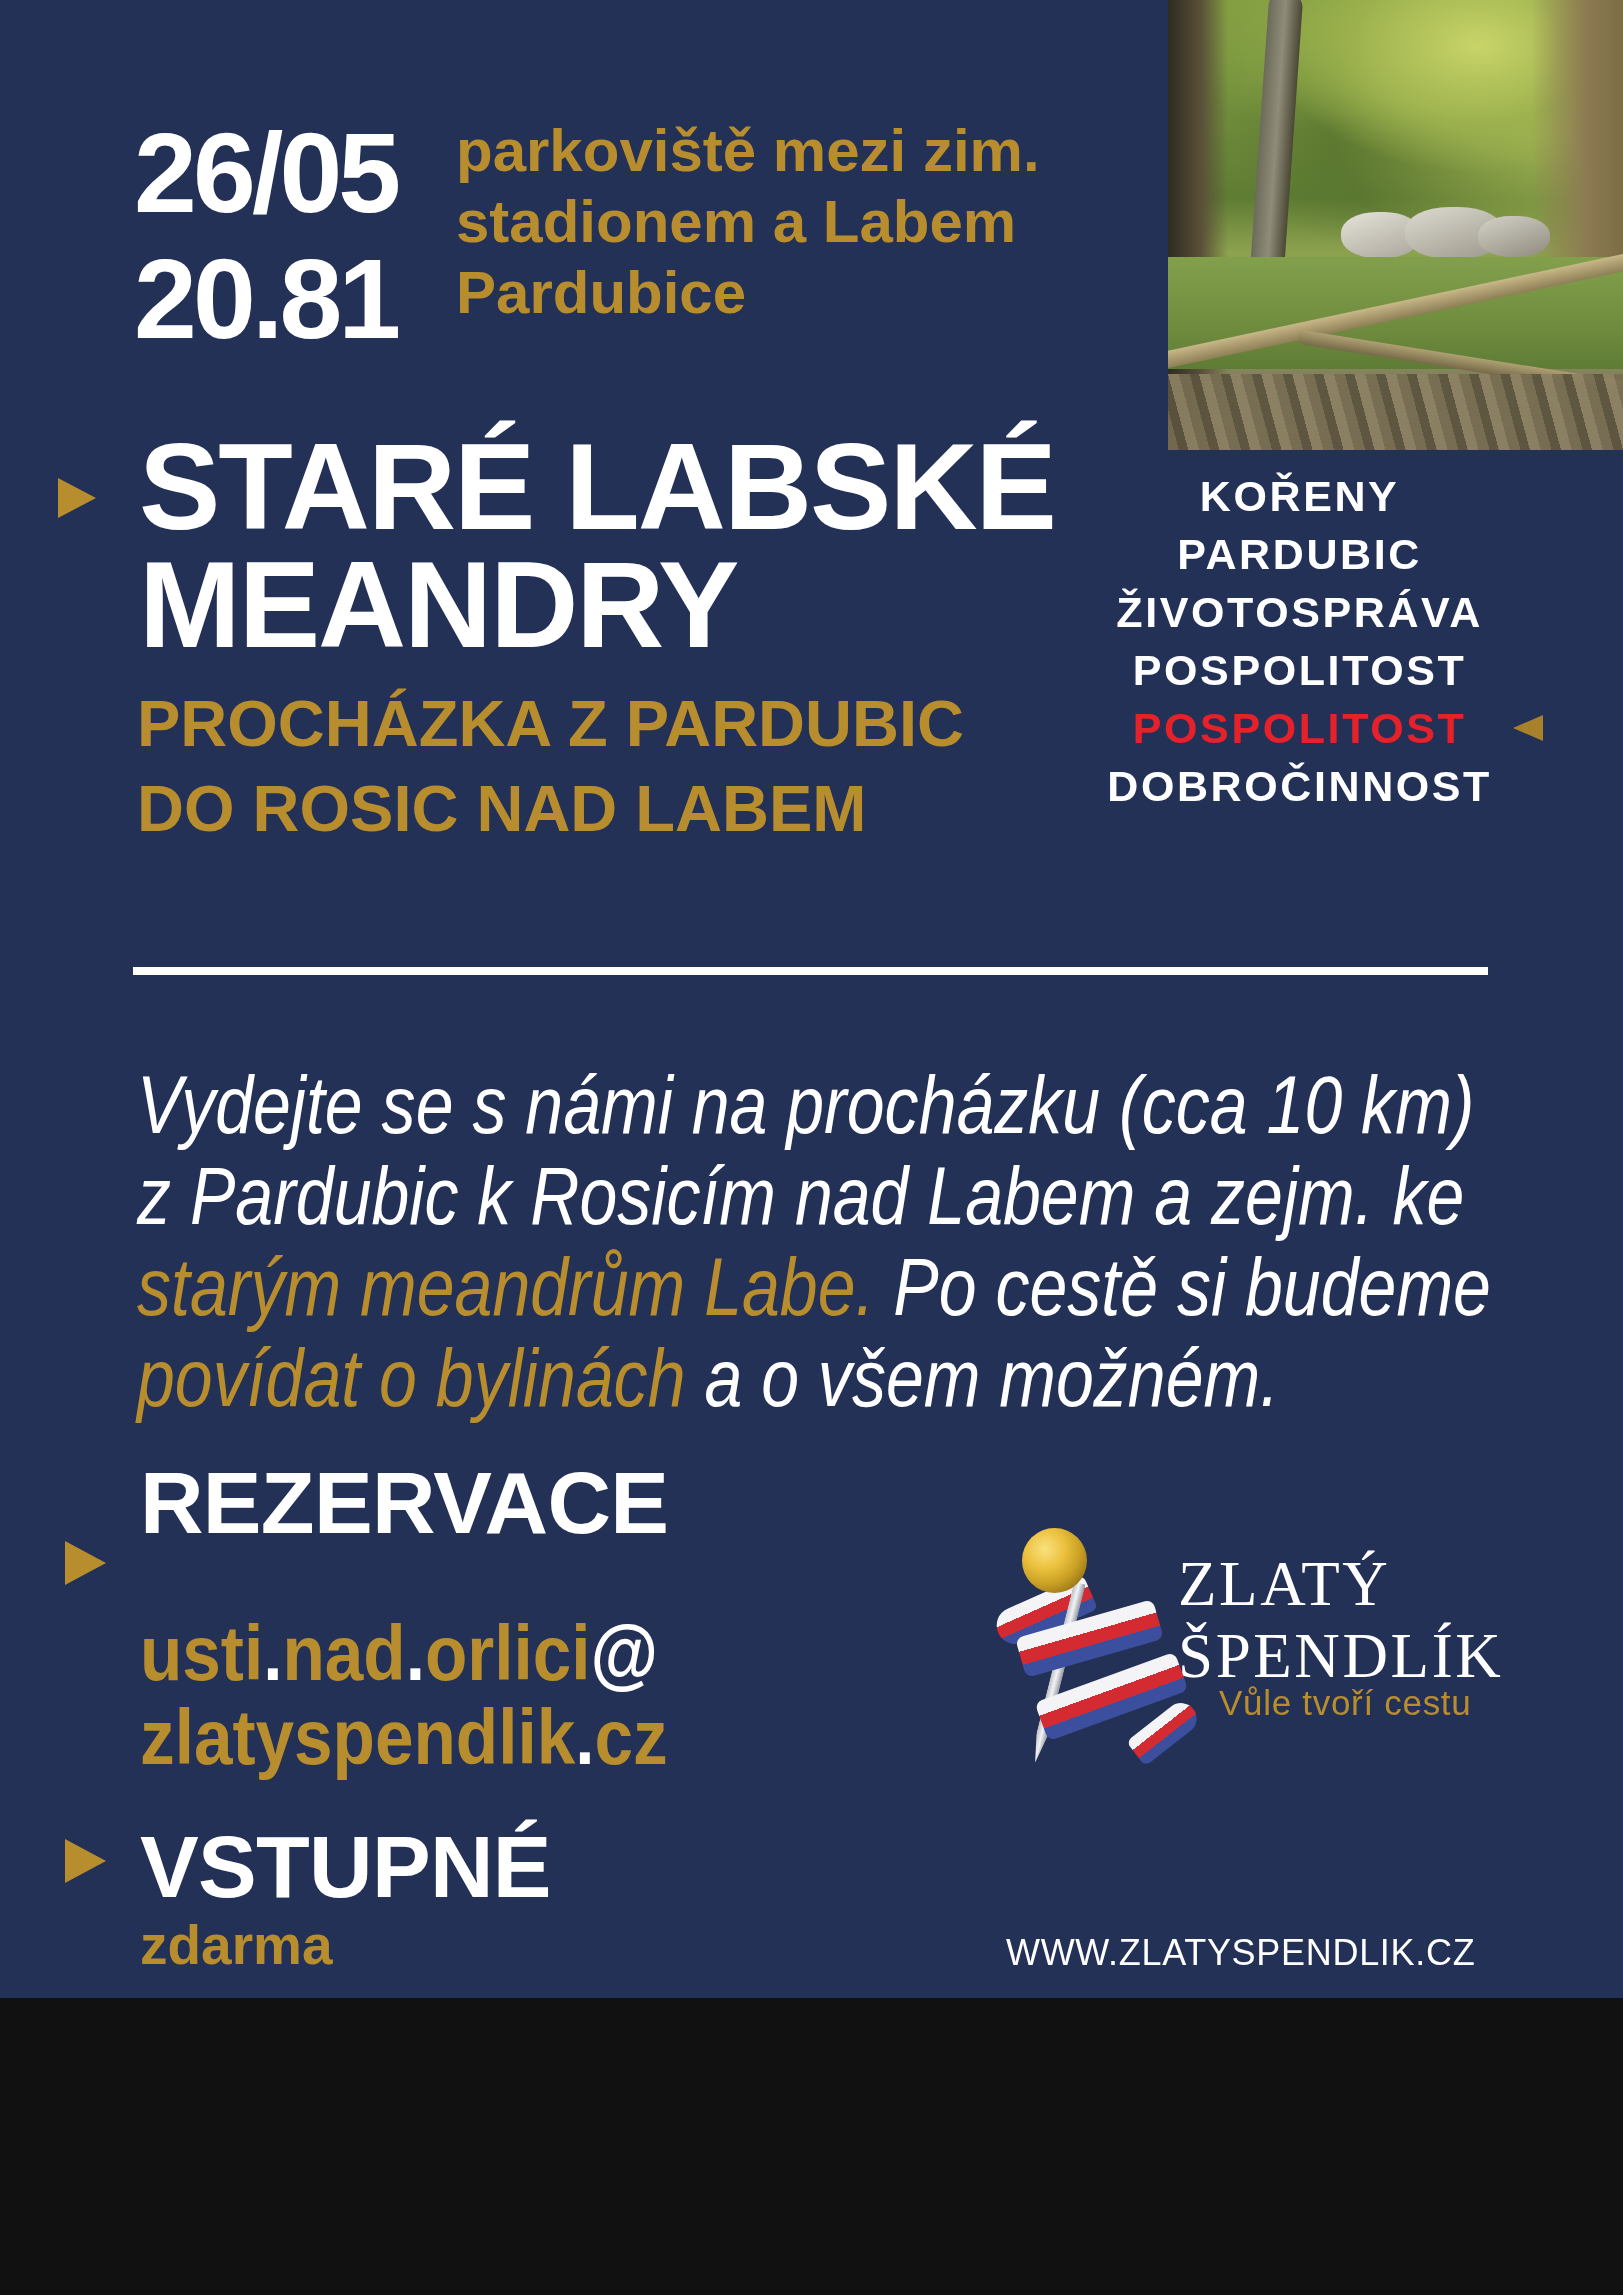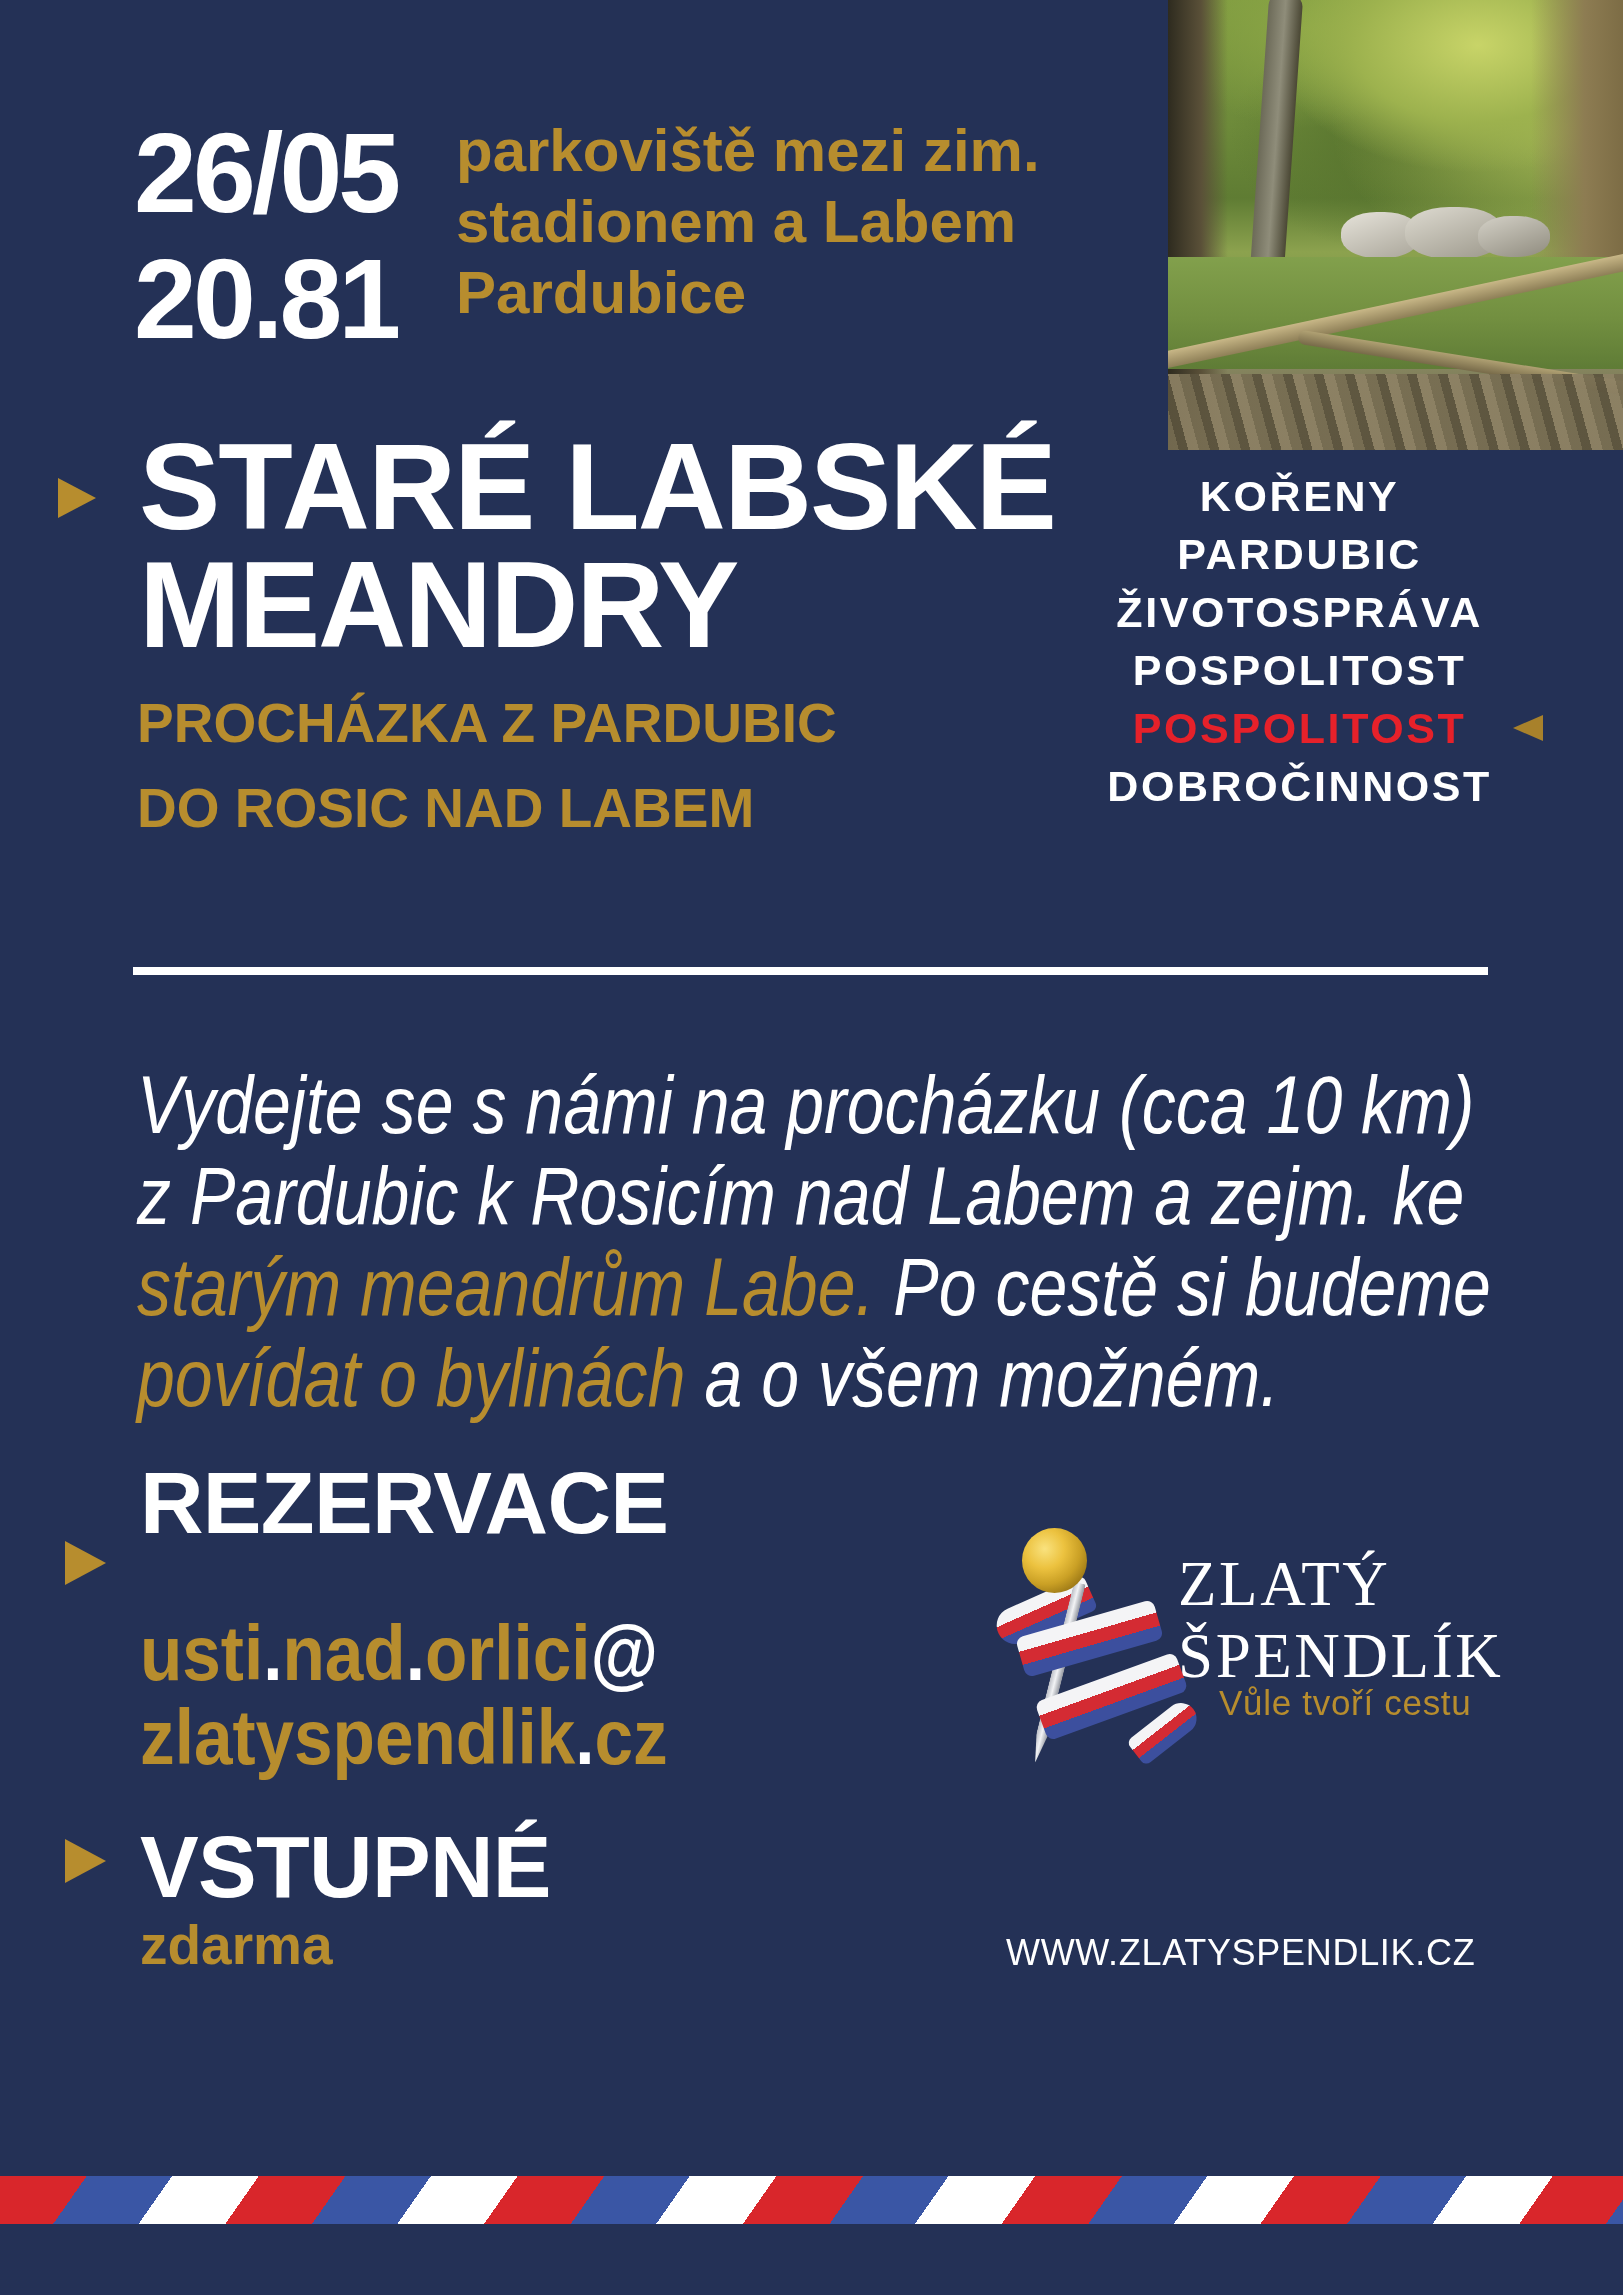--- a/index.html
+++ b/index.html
@@ -6,21 +6,21 @@
     --navy:#243156;
     --gold:#b78d2e;
     --gold-dark:#a8812b;
     --red:#e6212a;
     --stripe-red:#d9262b;
     --stripe-blue:#3a56a5;
     --white:#ffffff;
   }
   html,body{margin:0;padding:0;background:#111;}
   .poster{
-    position:relative;width:1624px;height:2295px;overflow:hidden;
+    position:relative;width:1624px;height:1998px;overflow:hidden;
     background:var(--navy);
     font-family:"Liberation Sans", sans-serif;
     color:var(--white);
   }
   
   .datetime{position:absolute;left:134px;top:110px;font-size:113px;line-height:126px;
     font-weight:700;letter-spacing:-3.9px;color:var(--white);}
   .location{position:absolute;left:456px;top:115px;font-size:60px;line-height:71px;
     font-weight:700;color:var(--gold);}
   
@@ -56,21 +56,21 @@
   
   .arrow-right{position:absolute;width:0;height:0;
     border-top:20px solid transparent;border-bottom:20px solid transparent;
     border-left:38px solid var(--gold);}
   .arr-title{left:58px;top:478px;}
   .arr-rezervace{left:65px;top:1541px;border-top-width:22px;border-bottom-width:22px;border-left-width:41px;}
   .arr-vstupne{left:65px;top:1839px;border-top-width:22px;border-bottom-width:22px;border-left-width:41px;}
   
   .title{position:absolute;left:135px;top:424px;font-size:122px;line-height:118px;
     font-weight:700;letter-spacing:-2px;color:var(--white);white-space:nowrap;}
-  .subtitle{position:absolute;left:137px;top:681px;font-size:55px;line-height:85px;
+  .subtitle{position:absolute;left:137px;top:681px;font-size:65px;line-height:85px;
     font-weight:700;color:var(--gold);white-space:nowrap;}
   
   .keywords{position:absolute;right:132px;top:467px;text-align:center;
     font-size:43px;line-height:58px;font-weight:700;letter-spacing:2.6px;color:var(--white);}
   .keywords .kw{position:relative;}
   .keywords .hl{color:var(--red);}
   .arrow-left{position:absolute;right:-51px;top:15.7px;width:0;height:0;
     border-top:13.7px solid transparent;border-bottom:13.7px solid transparent;
     border-right:30px solid var(--gold-dark);}
   

